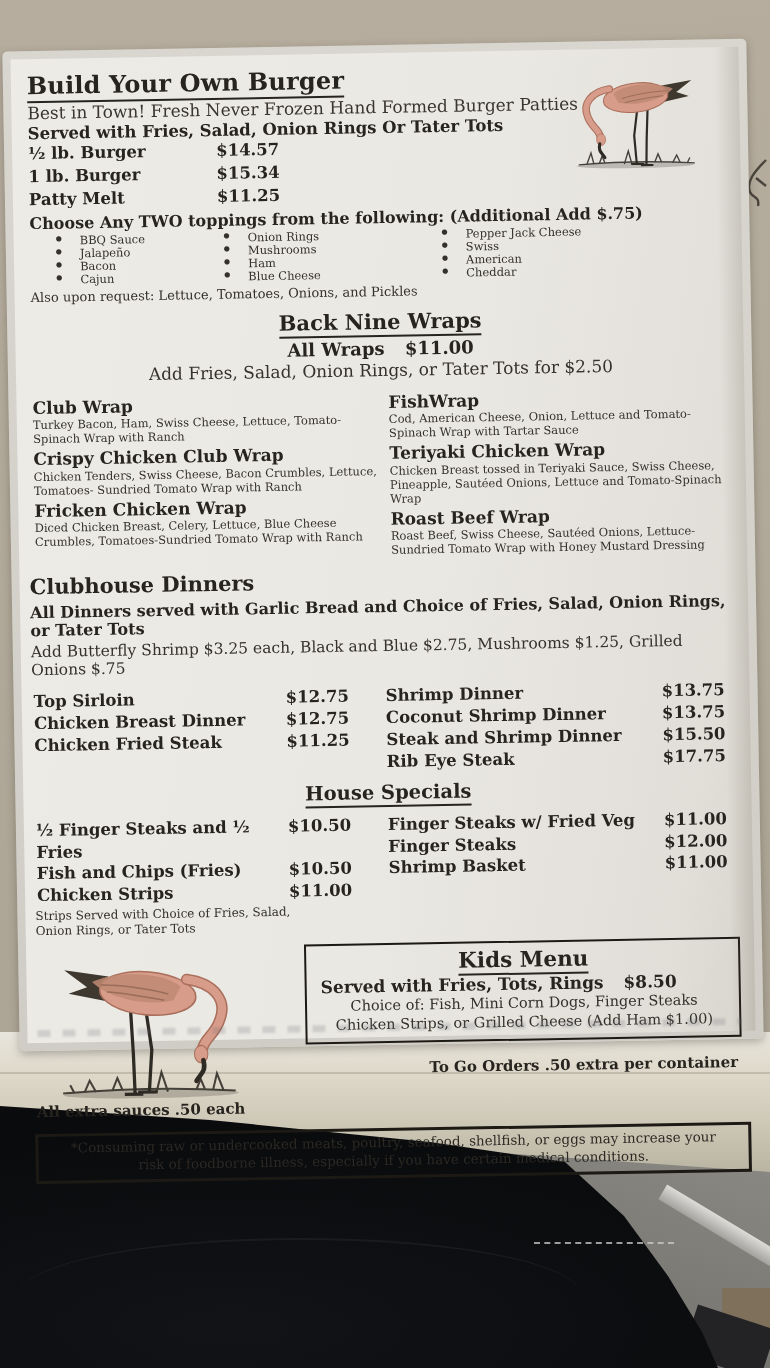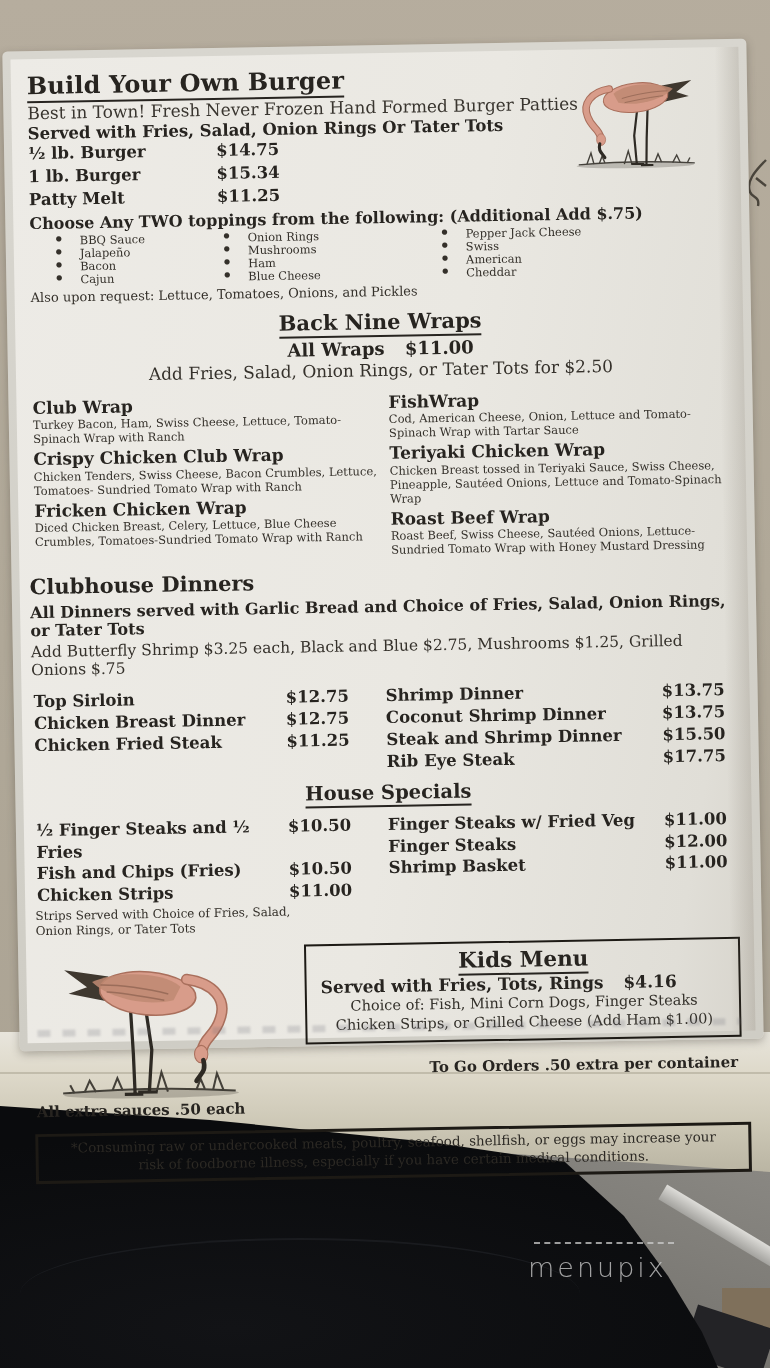--- a/index.html
+++ b/index.html
@@ -154,21 +154,21 @@
           <use href="#flamingo"></use>
         </svg>
     </div>
 
     <div class="h-left"><span class="ul">Build Your Own Burger</span></div>
     <div class="tagline">Best in Town! Fresh Never Frozen Hand Formed Burger Patties</div>
     <div class="served">Served with Fries, Salad, Onion Rings Or Tater Tots</div>
 
     <div class="b-row">
       <span class="b-name">½ lb. Burger</span>
-      <span class="b-price">$14.75</span>
+      <span class="b-price">$14.57</span>
     </div>
     <div class="b-row">
       <span class="b-name">1 lb. Burger</span>
       <span class="b-price">$15.34</span>
     </div>
     <div class="b-row">
       <span class="b-name">Patty Melt</span>
       <span class="b-price">$11.25</span>
     </div>
 
@@ -315,33 +315,32 @@
               <use href="#flamingo"></use>
             </svg>
         </div>
         <div class="sauces">All extra sauces .50 each</div>
       </div>
       <div class="foot-right">
         <div class="kids-box">
           <div class="h-center kids-title"><span class="ul">Kids Menu</span></div>
           <div class="kids-row">
             <span>Served with Fries, Tots, Rings</span>
-            <span>$4.16</span>
+            <span>$8.50</span>
           </div>
           <div class="kids-choice">
             <span>Choice of: Fish, Mini Corn Dogs, Finger Steaks</span><br>
             <span>Chicken Strips, or Grilled Cheese (Add Ham $1.00)</span>
           </div>
         </div>
         <div class="togo">To Go Orders .50 extra per container</div>
       </div>
     </div>
 
     <div class="disclaimer">*Consuming raw or undercooked meats, poultry, seafood, shellfish, or eggs may increase your risk of foodborne illness, especially if you have certain medical conditions.</div>
 
     <div class="ghost"></div>
   </div>
 </div>
 
 <div class="watermark">
   <span class="wm-dashes"></span>
-  <span class="wm-text">menupix</span>
 </div>
 
 </body></html>

